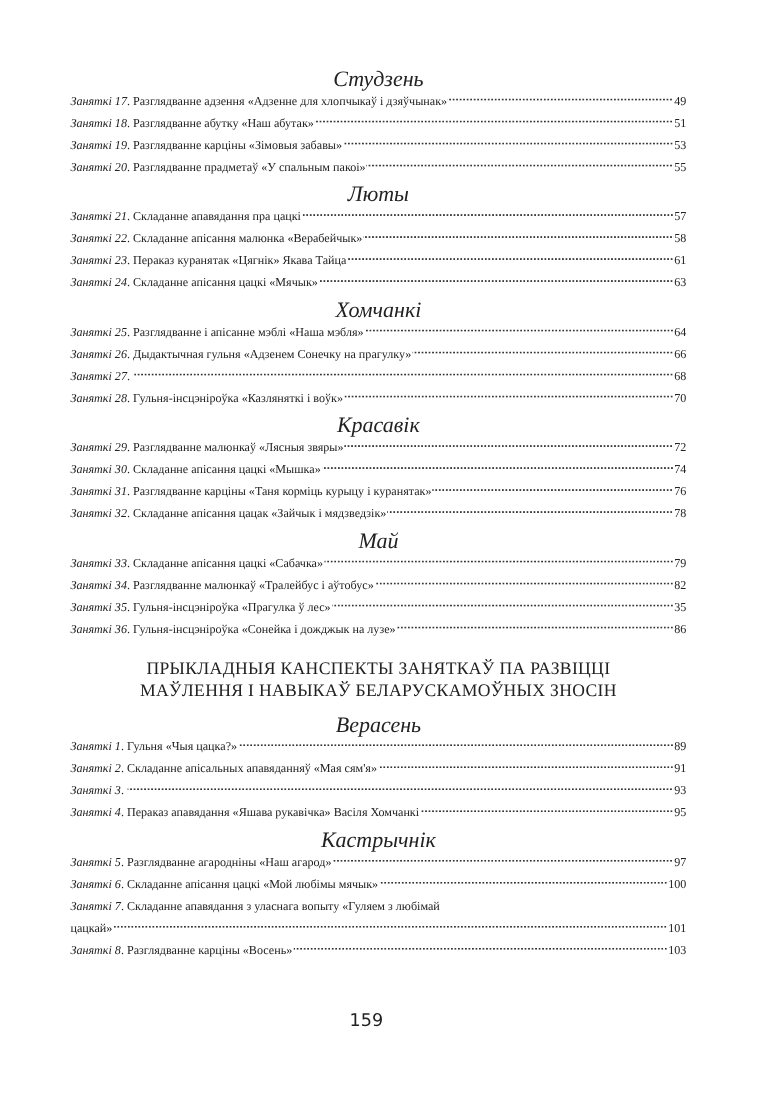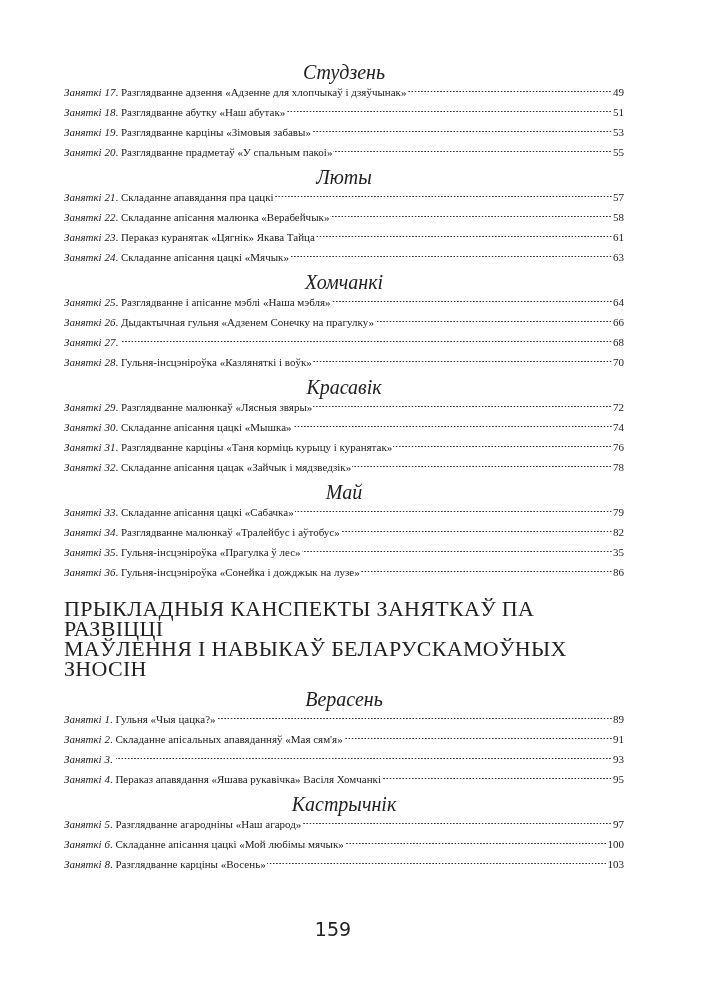--- a/index.html
+++ b/index.html
@@ -23,26 +23,26 @@
       background-image: radial-gradient(circle, #333 0.7px, transparent 0.9px);
       background-size: 3.2px 3px; background-repeat: repeat-x;
       background-position: right bottom;
     }
     .row .pg { }
     .row.wrap { height: auto; display: block; }
     .row.wrap .line1 { display: block; line-height: 20px; }
     .row.wrap .line2 { display: flex; align-items: baseline; line-height: 20px; }
     .gap1 { height: 5px; }
     .major {
-      font-size: 22px; letter-spacing: 0.3px;
+      text-align: center; font-size: 16px; letter-spacing: 0.3px;
       line-height: 20px; margin: 17px 0 10px 0;
     }
     .pagenum {
       position: absolute; left: 0; width: 666px; top: 918px; text-align: center;
-      font-family: "DejaVu Sans", sans-serif; font-size: 19px; color: #222;
+      font-family: "DejaVu Sans", sans-serif; font-size: 16px; color: #222;
     }
   </style>
 </head>
 <body>
 
 <div class="page">
 
   <div class="section">
     <div class="month">Студзень</div>
     <div class="row"><span class="lbl">Заняткі 17</span>.&nbsp;<span class="title">Разглядванне адзення «Адзенне для хлопчыкаў і дзяўчынак»</span><span class="dots"></span><span class="pg">49</span></div>
@@ -98,17 +98,25 @@
     <div class="row"><span class="lbl">Заняткі 2</span>.&nbsp;<span class="title">Складанне апісальных апавяданняў «Мая сям'я»</span><span class="dots"></span><span class="pg">91</span></div>
     <div class="row"><span class="lbl">Заняткі 3</span>.&nbsp;<span class="dots"></span><span class="pg">93</span></div>
     <div class="row"><span class="lbl">Заняткі 4</span>.&nbsp;<span class="title">Пераказ апавядання «Яшава рукавічка» Васіля Хомчанкі</span><span class="dots"></span><span class="pg">95</span></div>
   </div>
   <div class="gap1"></div>
 
   <div class="section">
     <div class="month">Кастрычнік</div>
     <div class="row"><span class="lbl">Заняткі 5</span>.&nbsp;<span class="title">Разглядванне агародніны «Наш агарод»</span><span class="dots"></span><span class="pg">97</span></div>
     <div class="row"><span class="lbl">Заняткі 6</span>.&nbsp;<span class="title">Складанне апісання цацкі «Мой любімы мячык»</span><span class="dots"></span><span class="pg">100</span></div>
+    <div class="row wrap">
+      <span class="line1"><span class="lbl">Заняткі 7</span>.&nbsp;<span class="title">Складанне апавядання з уласнага вопыту «Гуляем з любімай</span></span>
+      <span class="line2">
+          <span class="title">цацкай»</span>
+          <span class="dots"></span>
+          <span class="pg">101</span>
+        </span>
+    </div>
     <div class="row"><span class="lbl">Заняткі 8</span>.&nbsp;<span class="title">Разглядванне карціны «Восень»</span><span class="dots"></span><span class="pg">103</span></div>
   </div>
 </div>
 
 <div class="pagenum">159</div>
 
 </body></html>

